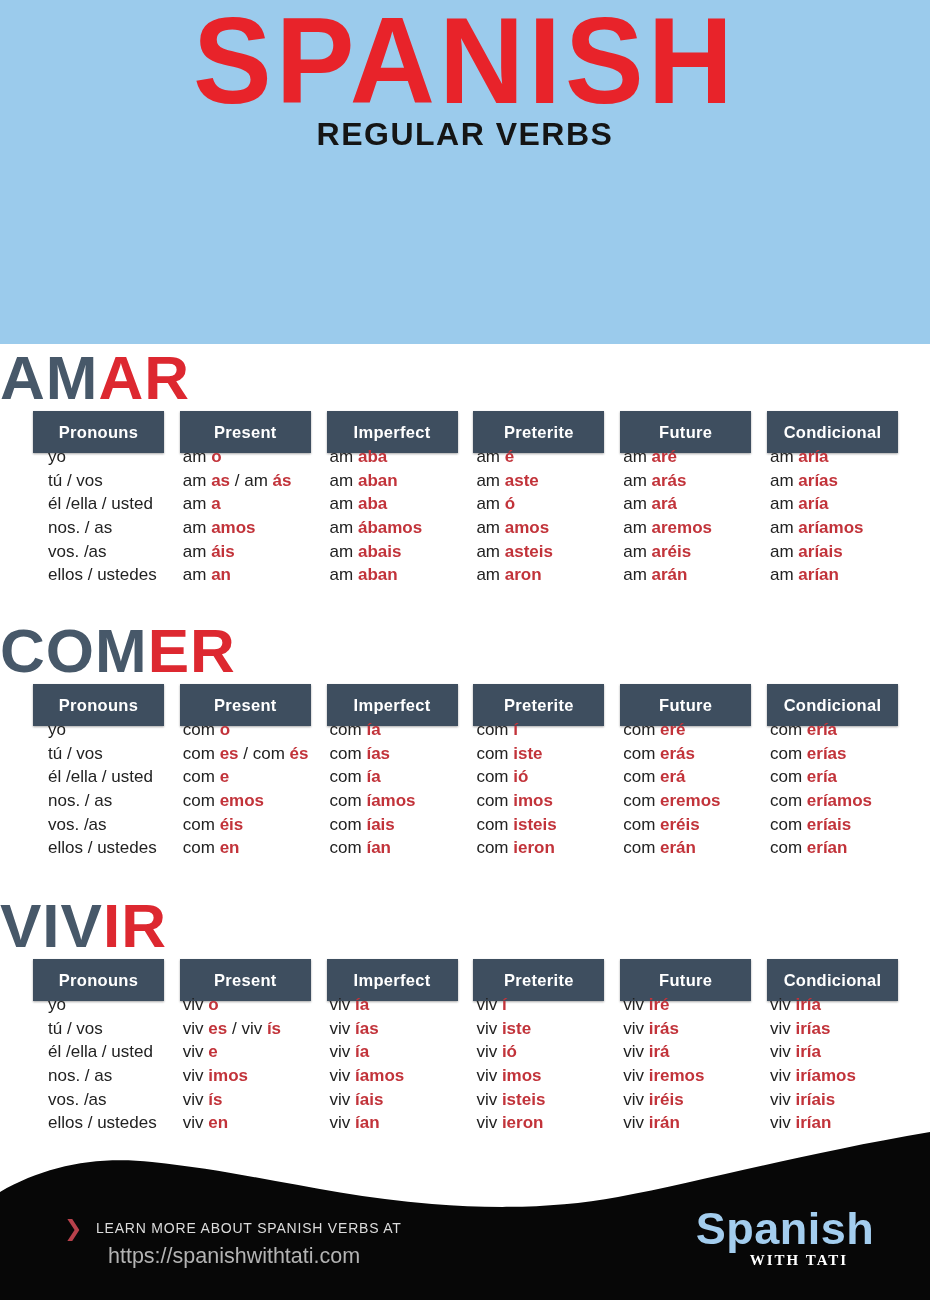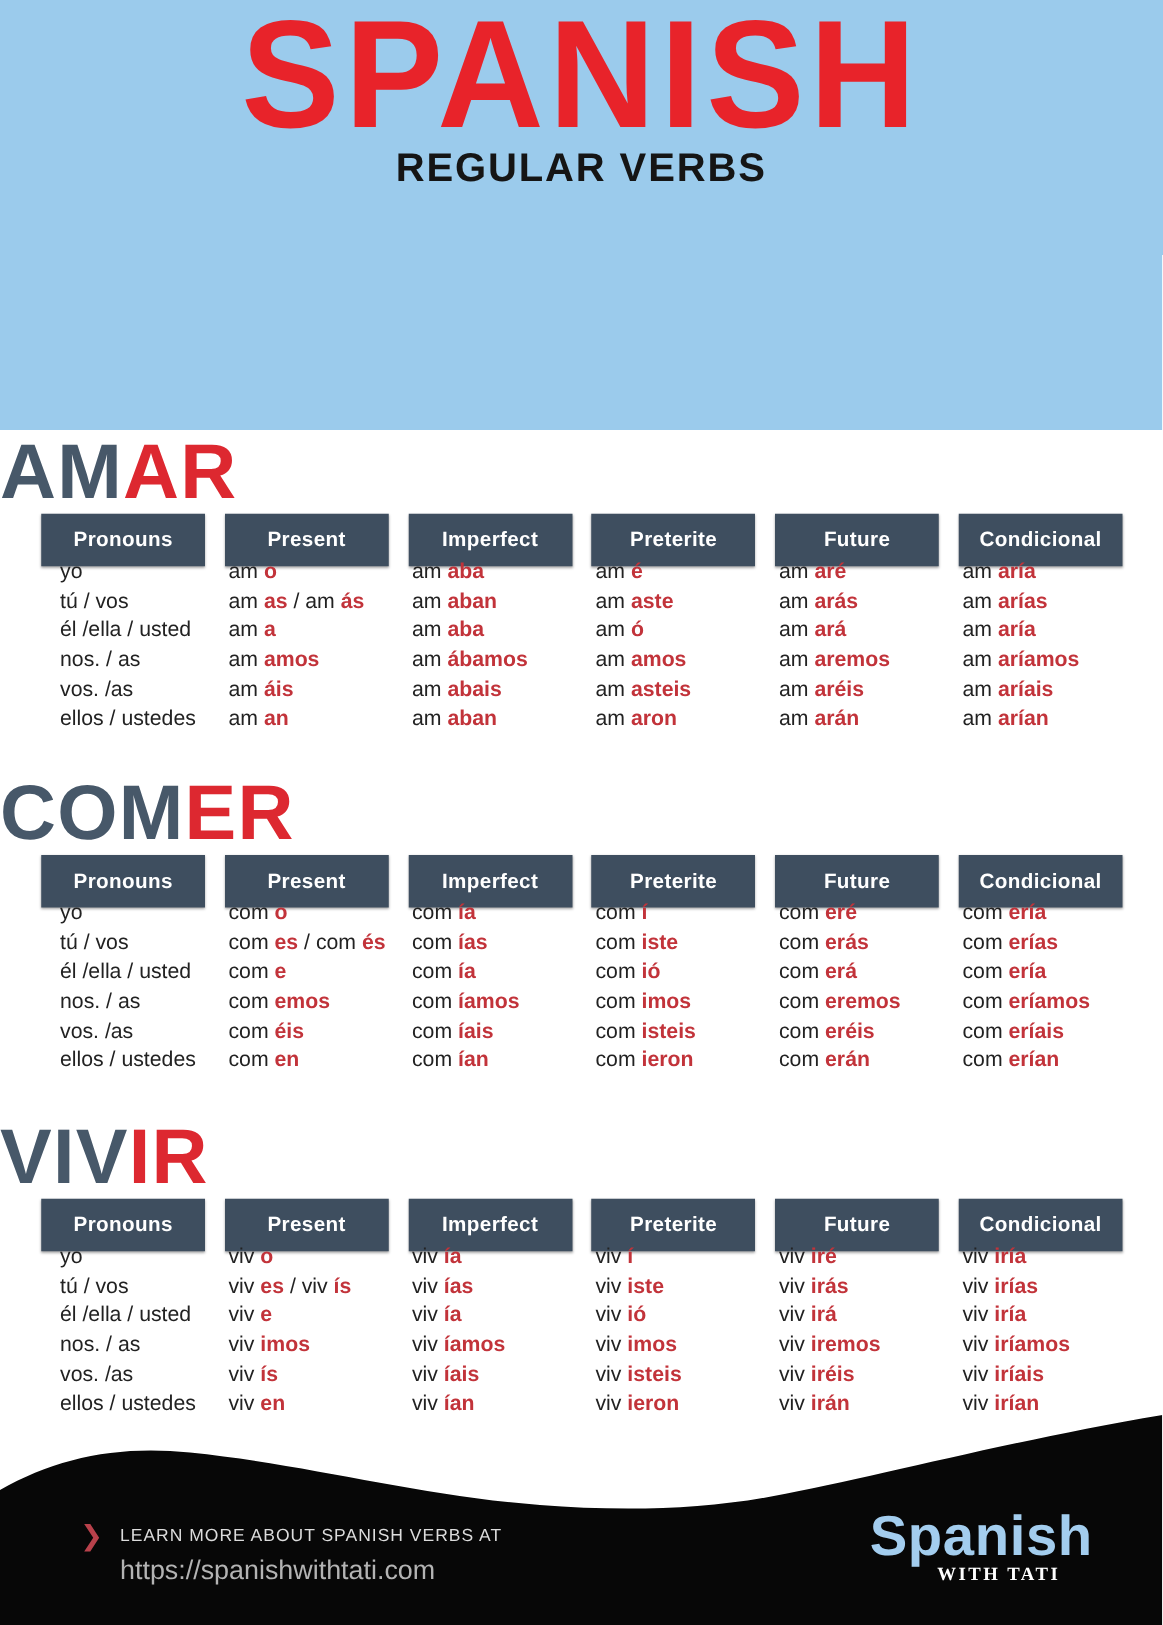--- a/index.html
+++ b/index.html
@@ -43,21 +43,21 @@
   .ending{color:var(--ending_red);font-weight:700;}
   .sep{color:var(--body-ink);}
 
   
   .footer{position:absolute;left:0;top:1130px;width:930px;height:170px;}
   .footer svg{position:absolute;top:0;left:0;width:930px;height:170px;display:block;}
   .footer-chevron{position:absolute;left:64px;top:86px;color:var(--chevron_red);
                   font-size:22px;font-weight:700;}
   .footer-line1{position:absolute;left:96px;top:90px;color:var(--footer_text);
                 font-size:14px;letter-spacing:0.8px;}
-  .footer-line2{position:absolute;left:96px;top:114px;color:var(--footer_url);font-size:21.5px;}
+  .footer-line2{position:absolute;left:108px;top:114px;color:var(--footer_url);font-size:21.5px;}
   .brand{position:absolute;left:665px;top:76px;width:240px;text-align:center;}
   .brand-name{color:var(--brand_blue);font-size:45px;font-weight:800;line-height:1;letter-spacing:0.5px;}
   .brand-sub{color:#ffffff;font-size:15px;font-weight:700;letter-spacing:2px;margin-top:1px;
              padding-left:28px;font-family:Liberation Serif, serif;}
 </style>
 </head>
 <body>
 
 <div id="poster">
 

